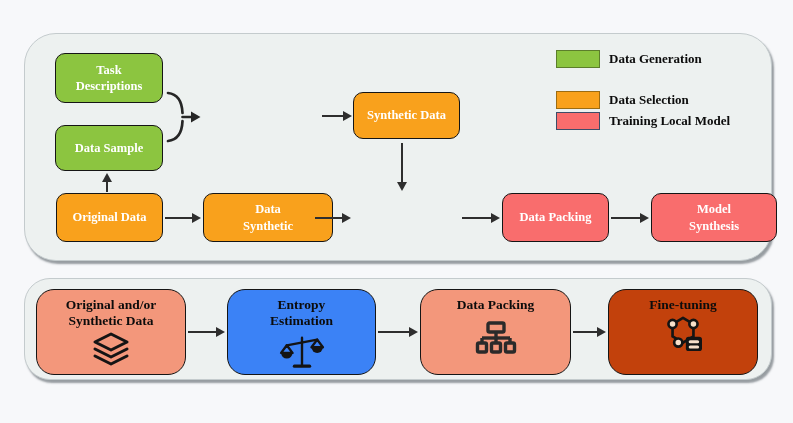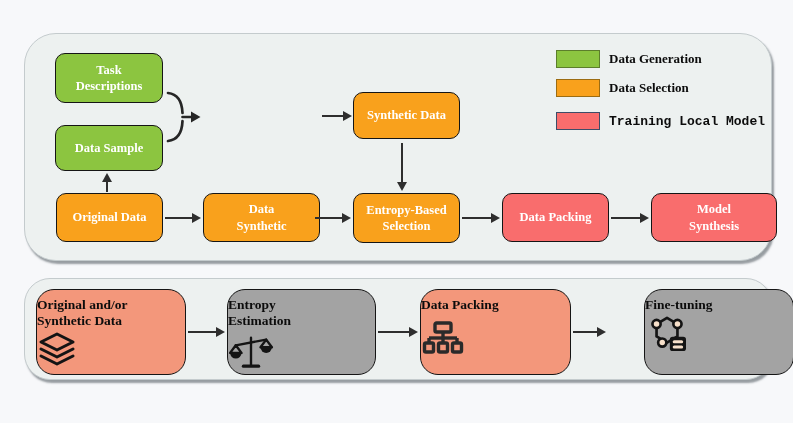--- a/index.html
+++ b/index.html
@@ -19,26 +19,26 @@
   .line:empty{display:none;}
 
   .legend-row{position:absolute;display:flex;align-items:center;height:18px;}
   .swatch{width:44px;height:18px;box-sizing:border-box;border:1.6px solid #555;}
   .swatch.green{background:#8cc540;border-color:#5c7e2b;}
   .swatch.orange{background:#f9a11c;border-color:#9c6c12;}
   .swatch.red{background:#f96d6d;border-color:#3d4d68;}
   .legend-label{margin-left:9px;color:#0c0c0c;font-size:13px;white-space:nowrap;}
 
   .bstep{position:absolute;top:10px;height:86px;border:1.8px solid #151515;border-radius:18px;
-         display:flex;flex-direction:column;align-items:flex-start;justify-content:flex-start;
+         display:flex;flex-direction:column;align-items:center;justify-content:flex-start;
          box-sizing:border-box;padding-top:7px;color:#0c0c0c;font-size:13.5px;line-height:1.22;
          text-align:center;}
   .bstep.salmon{background:#f3977b;}
-  .bstep.peach{background:#a3a3a3;}
-  .bstep.lightpeach{background:#a3a3a3;margin-left:36px;}
+  .bstep.peach{background:#3b82f6;}
+  .bstep.lightpeach{background:#c2410c;}
   .bstep .icon{margin-top:2px;}
 
   .harrow{position:absolute;height:12px;display:flex;align-items:center;}
   .harrow .shaft{height:2.6px;background:#2e2e2e;flex:1;}
   .harrow .head{width:0;height:0;border-top:5.5px solid transparent;border-bottom:5.5px solid transparent;
                 border-left:9.5px solid #2e2e2e;}
   .varrow{position:absolute;width:12px;display:flex;flex-direction:column;align-items:center;}
   .varrow .shaft{width:2.6px;background:#2e2e2e;flex:1;}
   .varrow .headdown{width:0;height:0;border-left:5.5px solid transparent;border-right:5.5px solid transparent;
                     border-top:9.5px solid #2e2e2e;}
@@ -67,29 +67,25 @@
       <span class="line">Data Sample</span>
 
     </div>
 
 
     <div class="node orange" style="left:328px;top:58px;width:107px;height:47px;">
       <span class="line">Synthetic Data</span>
 
     </div>
 
-    <div class="node orange" style="left:178px;top:159px;width:117px;height:49px;">
+    <div class="node orange" style="left:178px;top:159px;width:130px;height:49px;">
       <span class="line">Data</span>
       <span class="line">Synthetic</span>
     </div>
 
-    <div class="node orange" style="left:328px;top:159px;width:107px;height:50px;">
-      <span class="line">Entropy-Based</span>
-      <span class="line">Selection</span>
-    </div>
 
     <div class="node red" style="left:477px;top:159px;width:107px;height:49px;">
       <span class="line">Data Packing</span>
 
     </div>
 
     <div class="node red" style="left:626px;top:159px;width:126px;height:49px;">
       <span class="line">Model</span>
       <span class="line">Synthesis</span>
     </div>
@@ -131,25 +127,25 @@
       </div>
     <div class="harrow" style="left:586px;top:178px;width:38px;">
         <div class="shaft"></div>
         <div class="head"></div>
       </div>
 
     <div class="legend-row" style="left:531px;top:16px;">
       <span class="swatch green"></span>
       <span class="legend-label">Data Generation</span>
     </div>
-    <div class="legend-row" style="left:531px;top:45px;">
+    <div class="legend-row" style="left:531px;top:57px;">
       <span class="swatch orange"></span>
       <span class="legend-label">Data Selection</span>
     </div>
-    <div class="legend-row" style="left:531px;top:78px;font-family:Liberation Mono, monospace;">
+    <div class="legend-row" style="left:531px;top:78px;">
       <span class="swatch red"></span>
       <span class="legend-label">Training Local Model</span>
     </div>
   </section>
 
   <section class="panel bottom">
 
     <div class="bstep salmon" style="left:11px;width:150px;">
       <span class="line">Original and/or</span>
       <span class="line">Synthetic Data</span>

